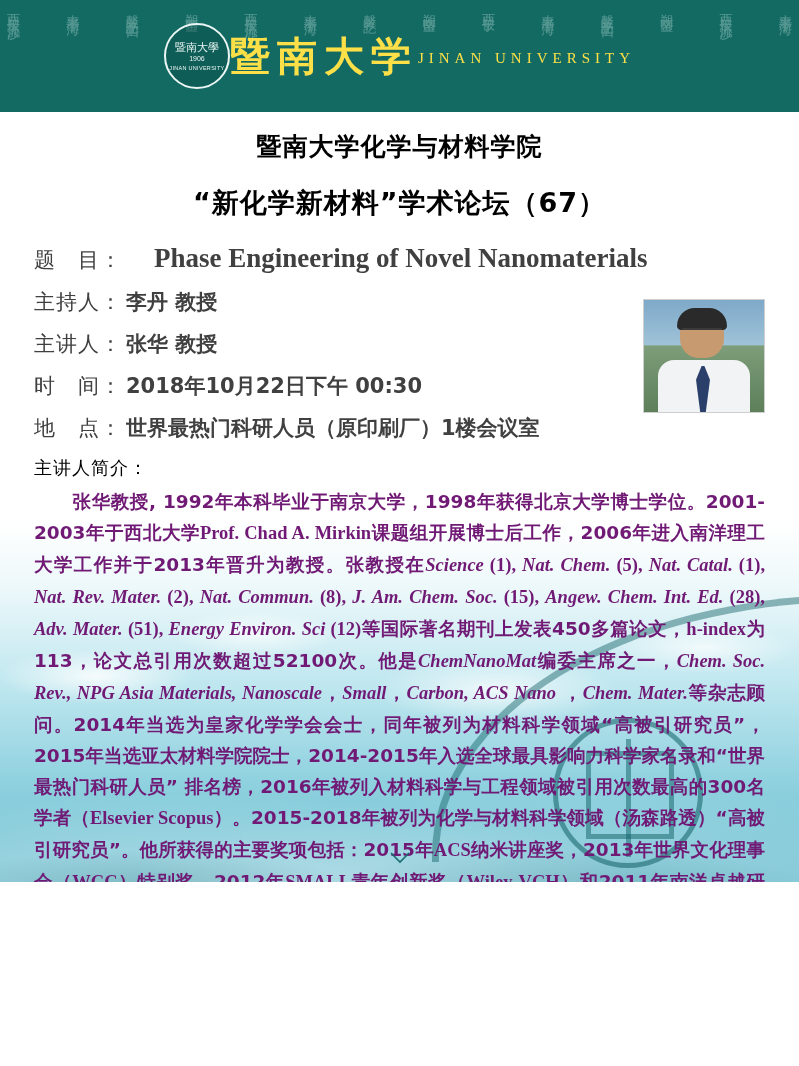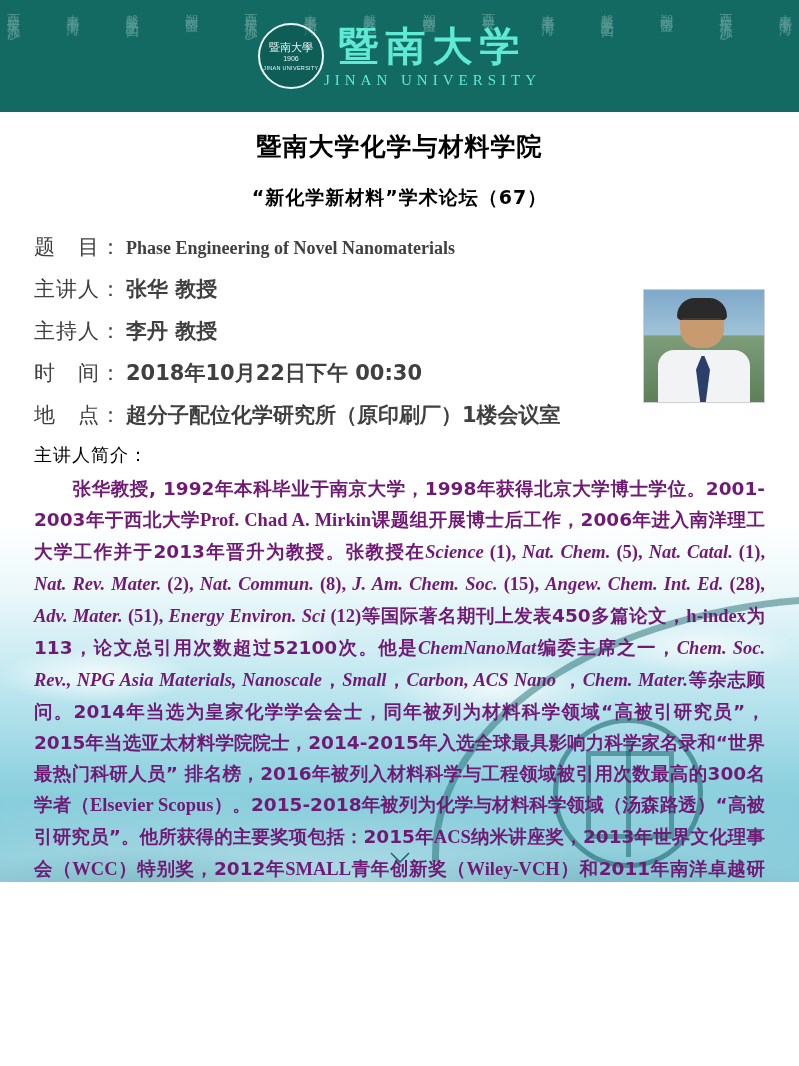--- a/index.html
+++ b/index.html
@@ -76,23 +76,23 @@
     font-family: "Liberation Sans", sans-serif;
   }
   .logo-seal .seal-en {
     font-size: 5.5px;
     margin-top: 3px;
     letter-spacing: 0.3px;
     font-family: "Liberation Sans", sans-serif;
   }
   .uni-names {
     display: flex;
-    flex-direction: column;
+    flex-direction: row;
     align-items: center;
-    color: #5eead4;
+    color: #fde047;
   }
   .uni-cn {
     font-size: 40px;
     font-weight: bold;
     letter-spacing: 7px;
     font-family: "DejaVu Sans", sans-serif;
     line-height: 44px;
   }
   .uni-en {
     font-size: 15px;
@@ -194,21 +194,21 @@
     text-align: center;
     font-weight: bold;
     color: #000000;
     font-family: "DejaVu Sans", sans-serif;
   }
   .title-main {
     font-size: 25px;
     letter-spacing: 1px;
   }
   .title-sub {
-    font-size: 19px;
+    font-size: 27px;
     margin-top: 22px;
     letter-spacing: 1px;
   }
 
   .fields {
     margin-top: 22px;
     position: relative;
   }
   .field-row {
     display: flex;
@@ -223,21 +223,21 @@
     letter-spacing: 1px;
     min-width: 92px;
   }
   .f-value {
     font-weight: bold;
     font-family: "Liberation Serif", serif;
   }
   .f-value.cn {
     font-family: "DejaVu Sans", sans-serif;
   }
-  .row-title .f-value { font-size: 18px; }
+  .row-title .f-value { font-size: 27px; margin-left: 28px; }
 
   .portrait {
     position: absolute;
     right: 0px;
     top: 56px;
     width: 120px;
     height: 112px;
     border: 1px solid #cfcfcf;
     overflow: hidden;
     background: linear-gradient(to bottom, #7fa9c9 0%, #9fc3d8 40%, #7e9d7a 41%, #5d7f5a 100%);
@@ -385,34 +385,34 @@
           <div class="head"></div>
           <div class="hair"></div>
           <div class="glasses"></div>
         </div>
         <div id="fields-host">
             <div class="field-row row-title">
               <span class="f-label">题　目：</span>
               <span class="f-value">Phase Engineering of Novel Nanomaterials</span>
             </div>
             <div class="field-row">
+              <span class="f-label">主持人：</span>
+              <span class="f-value cn">李丹  教授</span>
+            </div>
+            <div class="field-row">
               <span class="f-label">主讲人：</span>
               <span class="f-value cn">张华  教授</span>
-            </div>
-            <div class="field-row">
-              <span class="f-label">主持人：</span>
-              <span class="f-value cn">李丹  教授</span>
             </div>
             <div class="field-row">
               <span class="f-label">时　间：</span>
               <span class="f-value cn">2018年10月22日下午 00:30</span>
             </div>
             <div class="field-row">
               <span class="f-label">地　点：</span>
-              <span class="f-value cn">超分子配位化学研究所（原印刷厂）1楼会议室</span>
+              <span class="f-value cn">世界最热门科研人员（原印刷厂）1楼会议室</span>
             </div>
           </div>
       </div>
 
       <div class="bio-label">主讲人简介：</div>
       <div class="bio"><span class="indent"></span><span id="bio-host"><span>张华教授, 1992年本科毕业于南京大学，1998年获得北京大学博士学位。2001-2003年于西北大学</span><span class="lat">Prof. Chad A. Mirkin</span><span>课题组开展博士后工作，2006年进入南洋理工大学工作并于2013年晋升为教授。张教授在</span><i>Science</i><span class="lat"> (1), </span><i>Nat. Chem.</i><span class="lat"> (5), </span><i>Nat. Catal.</i><span class="lat"> (1), </span><i>Nat. Rev. Mater.</i><span class="lat"> (2), </span><i>Nat. Commun.</i><span class="lat"> (8), </span><i>J. Am. Chem. Soc.</i><span class="lat"> (15), </span><i>Angew. Chem. Int. Ed.</i><span class="lat"> (28), </span><i>Adv. Mater.</i><span class="lat"> (51), </span><i>Energy Environ. Sci</i><span class="lat"> (12)</span><span>等国际著名期刊上发表450多篇论文，</span><span class="lat">h-index</span><span>为113，论文总引用次数超过52100次。他是</span><i>ChemNanoMat</i><span>编委主席之一，</span><i>Chem. Soc. Rev., NPG Asia Materials, Nanoscale</i><span>，</span><i>Small</i><span>，</span><i>Carbon, ACS Nano</i><span> ，</span><i>Chem. Mater.</i><span>等杂志顾问。2014年当选为皇家化学学会会士，同年被列为材料科学领域“高被引研究员”，2015年当选亚太材料学院院士，2014-2015年入选全球最具影响力科学家名录和“世界最热门科研人员”  排名榜，2016年被列入材料科学与工程领域被引用次数最高的300名学者（</span><span class="lat">Elsevier Scopus</span><span>）。2015-2018年被列为化学与材料科学领域（汤森路透）“高被引研究员”。他所获得的主要奖项包括：2015年</span><span class="lat">ACS</span><span>纳米讲座奖，2013年世界文化理事会（</span><span class="lat">WCC</span><span>）特别奖，2012年</span><span class="lat">SMALL</span><span>青年创新奖（</span><span class="lat">Wiley-VCH</span><span>）和2011年南洋卓越研究奖等。</span></span></div>
 
       <div class="welcome">欢迎广大师生参加！</div>
     </div>
 

